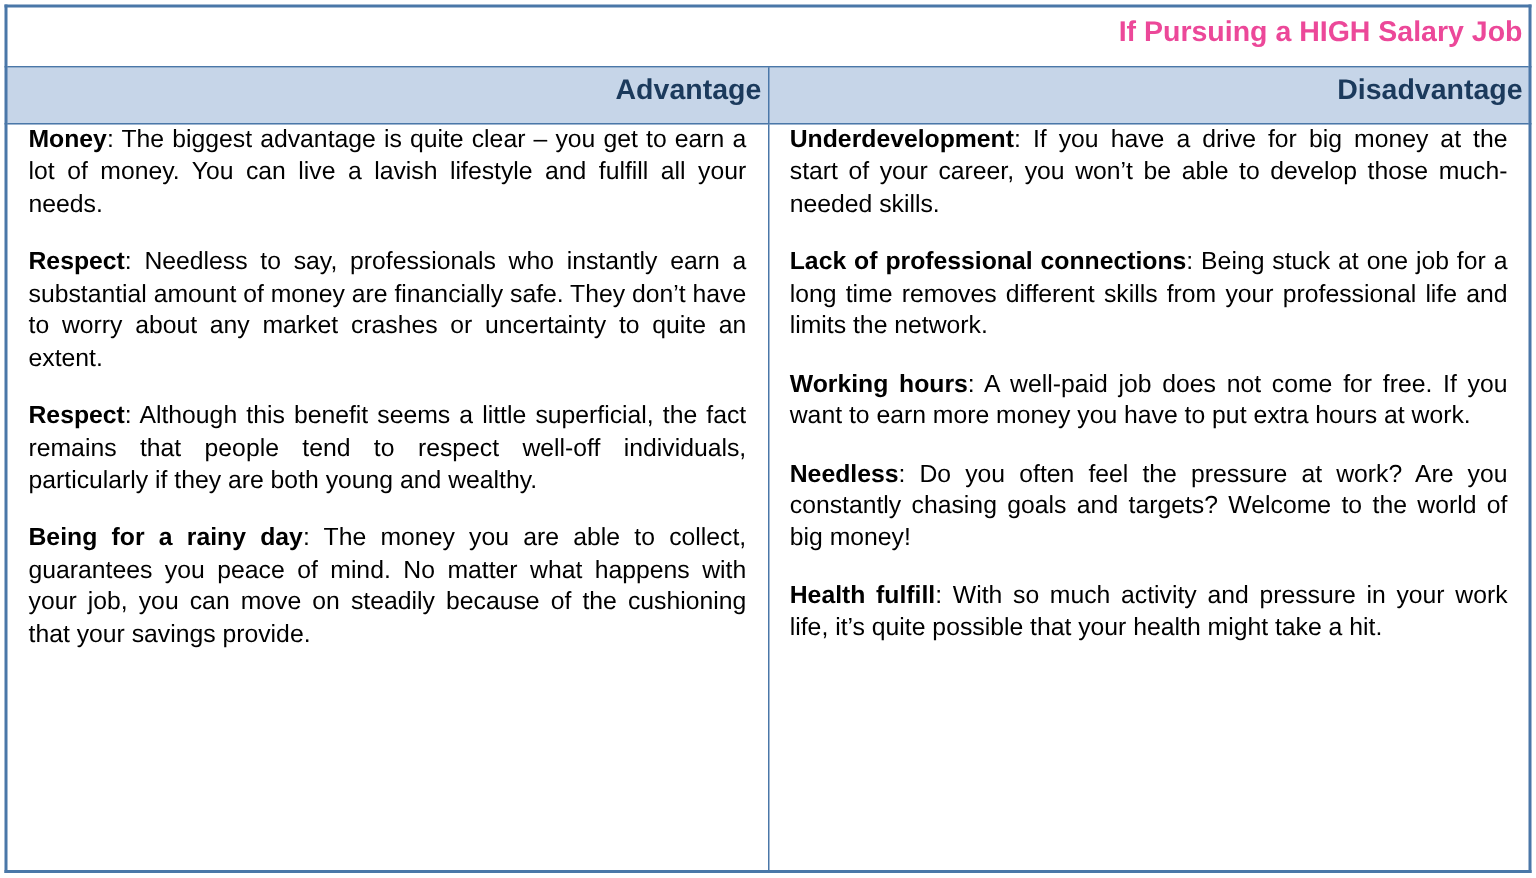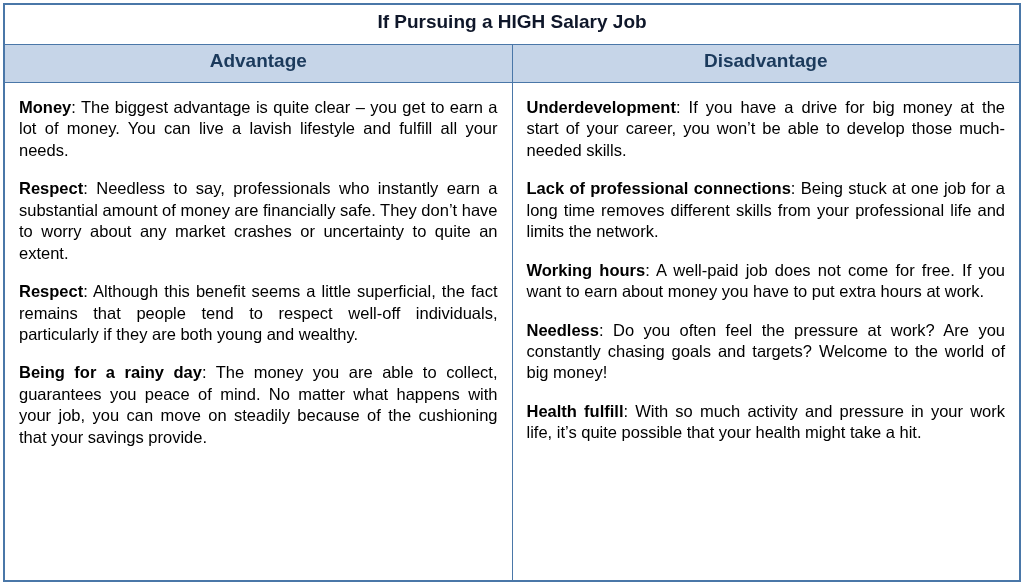--- a/index.html
+++ b/index.html
@@ -26,41 +26,41 @@
     height: 579px;
     table-layout: fixed;
     border: 2px solid #4a77a8;
   }
   td, th {
     border: 1px solid #4a77a8;
     vertical-align: top;
   }
   .title-cell {
     background: #ffffff;
-    text-align: center;
+    text-align: right;
     font-size: 19px;
     font-weight: bold;
-    color: #0f172a;
+    color: #ec4899;
     padding: 6px 4px 7px 4px;
     height: 26px;
     border-left: none;
     border-right: none;
     border-top: none;
   }
   .head-cell {
     background: #c6d5e8;
-    text-align: center;
+    text-align: right;
     font-size: 19px;
     font-weight: bold;
     color: #1b3a5c;
     padding: 5px 4px 6px 4px;
     height: 26px;
   }
   .body-cell {
-    padding: 14px 14px 10px 14px;
+    padding: 0 14px 10px 14px;
     font-size: 16.5px;
     line-height: 1.30;
     text-align: justify;
     background: #ffffff;
   }
   .body-cell.left {
     border-left: none;
   }
   .body-cell.right {
     border-right: none;
@@ -106,21 +106,21 @@
           </p>
         </td>
         <td class="body-cell right col-right">
           <p class="para">
             <span class="term">Underdevelopment</span><span>: If you have a drive for big money at the start of your career, you won’t be able to develop those much-needed skills.</span>
           </p>
           <p class="para">
             <span class="term">Lack of professional connections</span><span>: Being stuck at one job for a long time removes different skills from your professional life and limits the network.</span>
           </p>
           <p class="para">
-            <span class="term">Working hours</span><span>: A well-paid job does not come for free. If you want to earn about money you have to put extra hours at work.</span>
+            <span class="term">Working hours</span><span>: A well-paid job does not come for free. If you want to earn more money you have to put extra hours at work.</span>
           </p>
           <p class="para">
             <span class="term">Needless</span><span>: Do you often feel the pressure at work? Are you constantly chasing goals and targets? Welcome to the world of big money!</span>
           </p>
           <p class="para">
             <span class="term">Health fulfill</span><span>: With so much activity and pressure in your work life, it’s quite possible that your health might take a hit.</span>
           </p>
         </td>
       </tr>
     </tbody>

